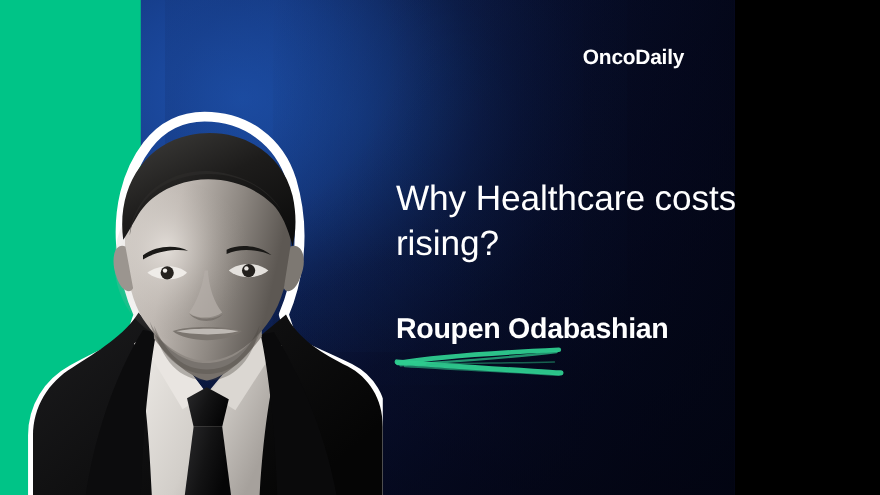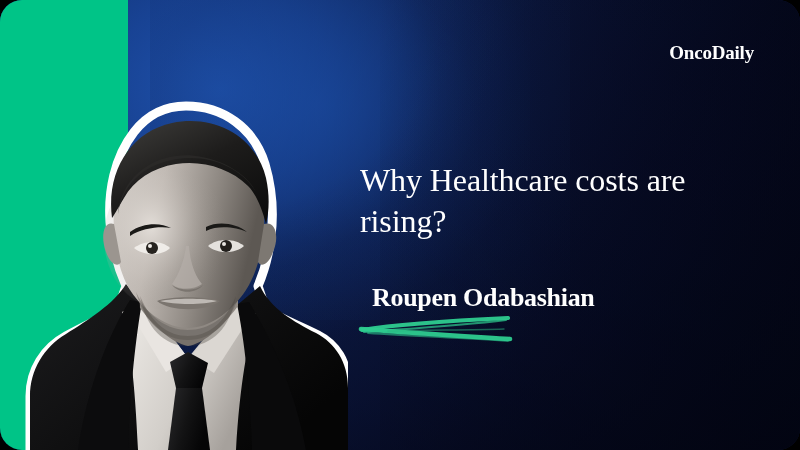--- a/index.html
+++ b/index.html
@@ -2,27 +2,26 @@
 <html><head>
 <meta charset="utf-8">
 <style>
   html, body {
     margin: 0;
     padding: 0;
     background: #000;
   }
   #canvas {
     position: relative;
-    width: 800px;
+    width: 668px;
     height: 450px;
     overflow: hidden;
-    font-family: Liberation Serif, serif;
+    font-family: Liberation Sans, sans-serif;
     background: #070c28;
     user-select: none;
-    border-radius: 22px;
   }
 
   
   .bg-base {
     position: absolute;
     inset: 0;
     background: linear-gradient(125deg, #123a86 0%, #102a63 22%, #0d1a45 48%, #0a1133 70%, #060a20 100%);
   }
   .bg-glow-main {
     position: absolute;
@@ -106,21 +105,21 @@
     position: relative;
     margin-top: 42px;
     width: 300px;
   }
   .speaker-name {
     color: #ffffff;
     font-size: 26px;
     font-weight: 700;
     letter-spacing: -0.3px;
     line-height: 1.1;
-    margin: 16px;
+    margin: 4px;
     white-space: nowrap;
   }
   .underline-svg {
     position: absolute;
     left: 2px;
     top: 28px;
     width: 165px;
     height: 34px;
     overflow: visible;
   }

